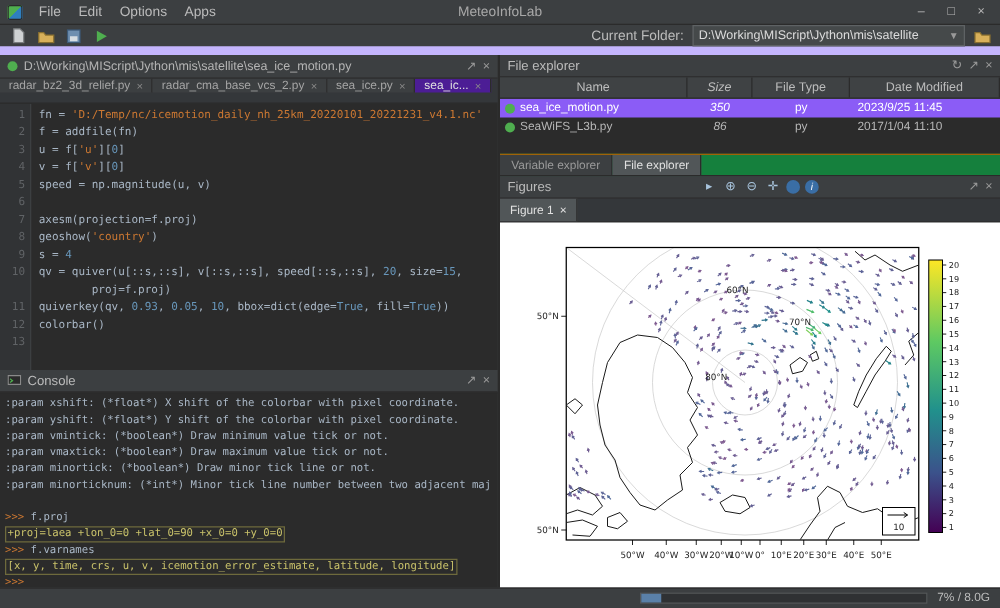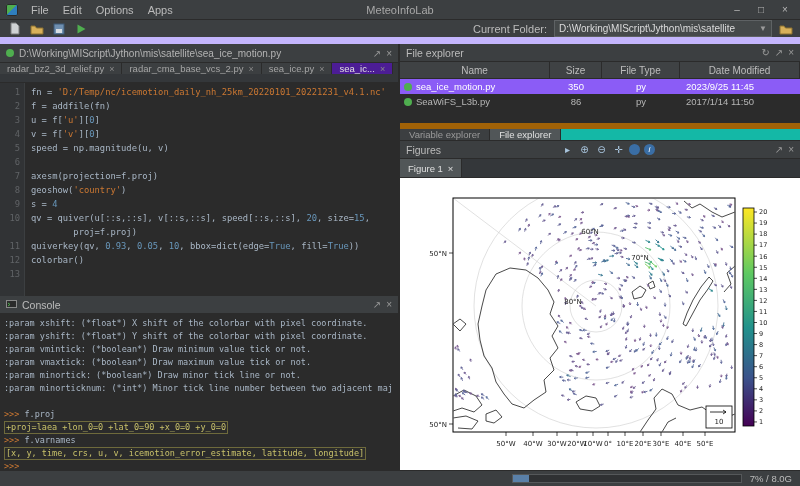--- a/index.html
+++ b/index.html
@@ -55,31 +55,31 @@
   
   .console-body{height:156px;background:#2b2b2b;border-top:1px solid #2b2b2b;padding:2px 4px;overflow:hidden;
     font-family:"DejaVu Sans Mono","Liberation Mono",monospace;font-size:8.5px;line-height:13px;color:#a9b7c6;white-space:pre;}
   .c-prompt{color:#cc7832;}
   .c-output{color:#c9c26a;border:1px solid #6e6a3c;display:inline-block;padding:0 1px;line-height:11px;}
 
   
   .fx-cols{height:17px;display:flex;background:#3f4244;border-bottom:1px solid #2b2b2b;}
   .fx-col{display:flex;align-items:center;justify-content:center;font-size:10px;color:#bdbdbd;border-right:1px solid #2b2b2b;}
   .fx-col:nth-child(1),.fx-cell:nth-child(1){width:150px;}
-  .fx-col:nth-child(2),.fx-cell:nth-child(2){width:52px;}
+  .fx-col:nth-child(2),.fx-cell:nth-child(2){width:52px;font-style:italic;}
   .fx-col:nth-child(3),.fx-cell:nth-child(3){width:78px;}
   .fx-col:nth-child(4),.fx-cell:nth-child(4){flex:1;}
   .fx-body{height:44px;background:#2b2b2b;overflow:hidden;}
   .fx-row{display:flex;height:15px;align-items:center;font-size:9.5px;color:#b6b6b6;}
   .fx-row.selected{background:#8b5cf6;color:#ffffff;}
   .fx-cell{display:flex;align-items:center;overflow:hidden;white-space:nowrap;}
   .fx-cell.name{padding-left:4px;gap:4px;}
   .fx-cell.center{justify-content:center;}
   .fx-cell.date{padding-left:6px;}
-  .fx-tabs{height:18px;display:flex;background:#14b8a6;border-top:6px solid #a16207;border-bottom:1px solid #2b2b2b;text-align:right;}
+  .fx-tabs{height:18px;display:flex;background:#15803d;border-top:1px solid #a16207;border-bottom:1px solid #2b2b2b;text-align:right;}
   .fx-tab{display:flex;align-items:center;padding:0 9px;font-size:9.5px;background:#3c3f41;border-right:1px solid #2b2b2b;color:#9a9a9a;}
   .fx-tab.active{background:#515658;color:#e0e0e0;}
 
   
   .fig-tools{margin-left:auto;display:flex;gap:4px;align-items:center;}
   .tool{width:13px;height:13px;display:flex;align-items:center;justify-content:center;color:#a8c4dd;font-size:10px;}
   .tool.circle{width:11px;height:11px;border-radius:50%;background:#3a6ea5;color:#fff;font-size:8px;font-style:italic;}
   .fig-tabbar{height:19px;background:#34373a;display:flex;border-bottom:1px solid #2b2b2b;}
   .fig-tab{display:flex;align-items:center;gap:5px;padding:0 8px;font-size:9.5px;background:#515658;color:#e0e0e0;border-right:1px solid #2b2b2b;}
   .fig-area{flex:1;background:#ffffff;overflow:hidden;}
@@ -235,21 +235,21 @@
             <div class="fx-cell center">py</div>
             <div class="fx-cell date">2023/9/25 11:45</div>
           </div>
           <div class="fx-row">
             <div class="fx-cell name">
               <span class="dot"></span>
               <span>SeaWiFS_L3b.py</span>
             </div>
             <div class="fx-cell center">86</div>
             <div class="fx-cell center">py</div>
-            <div class="fx-cell date">2017/1/14 11:50</div>
+            <div class="fx-cell date">2017/1/04 11:10</div>
           </div>
         </div>
       <div class="fx-tabs" id="fx-tabs">
           <div class="fx-tab">Variable explorer</div>
           <div class="fx-tab active">File explorer</div>
         </div>
 
       <div class="panel-header">
         <span>Figures</span>
         <span class="fig-tools" id="fig-tools">

